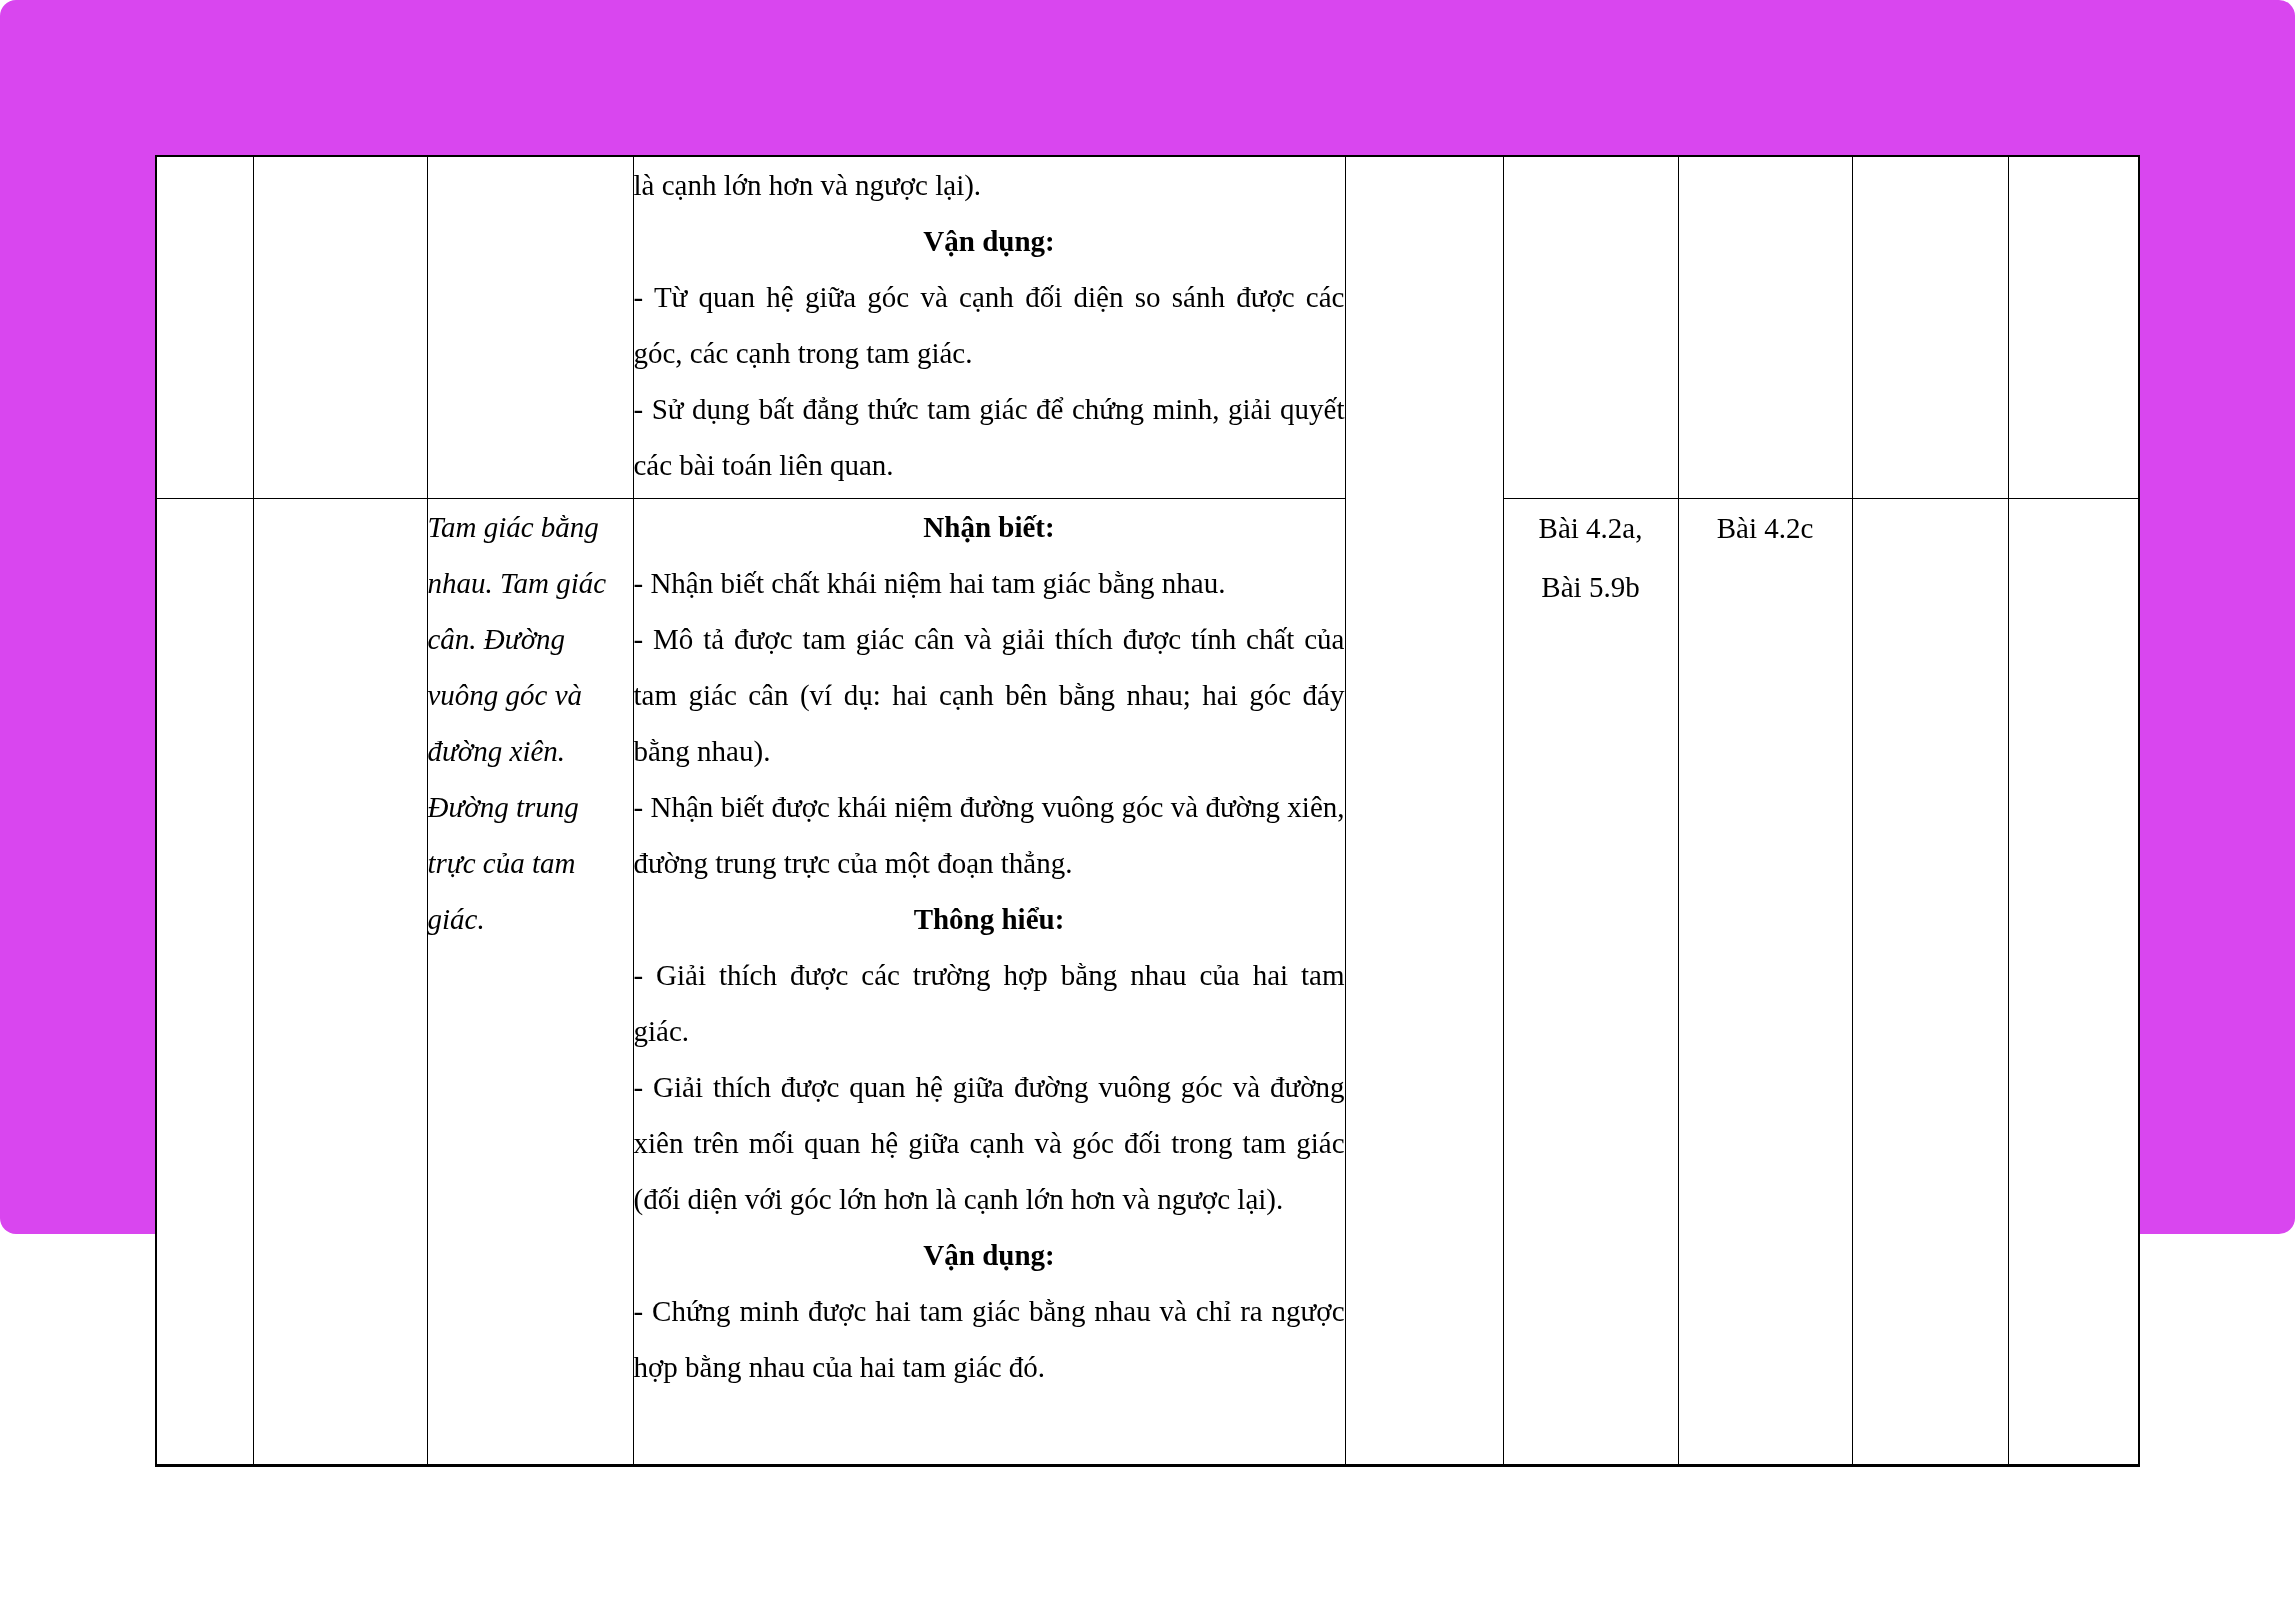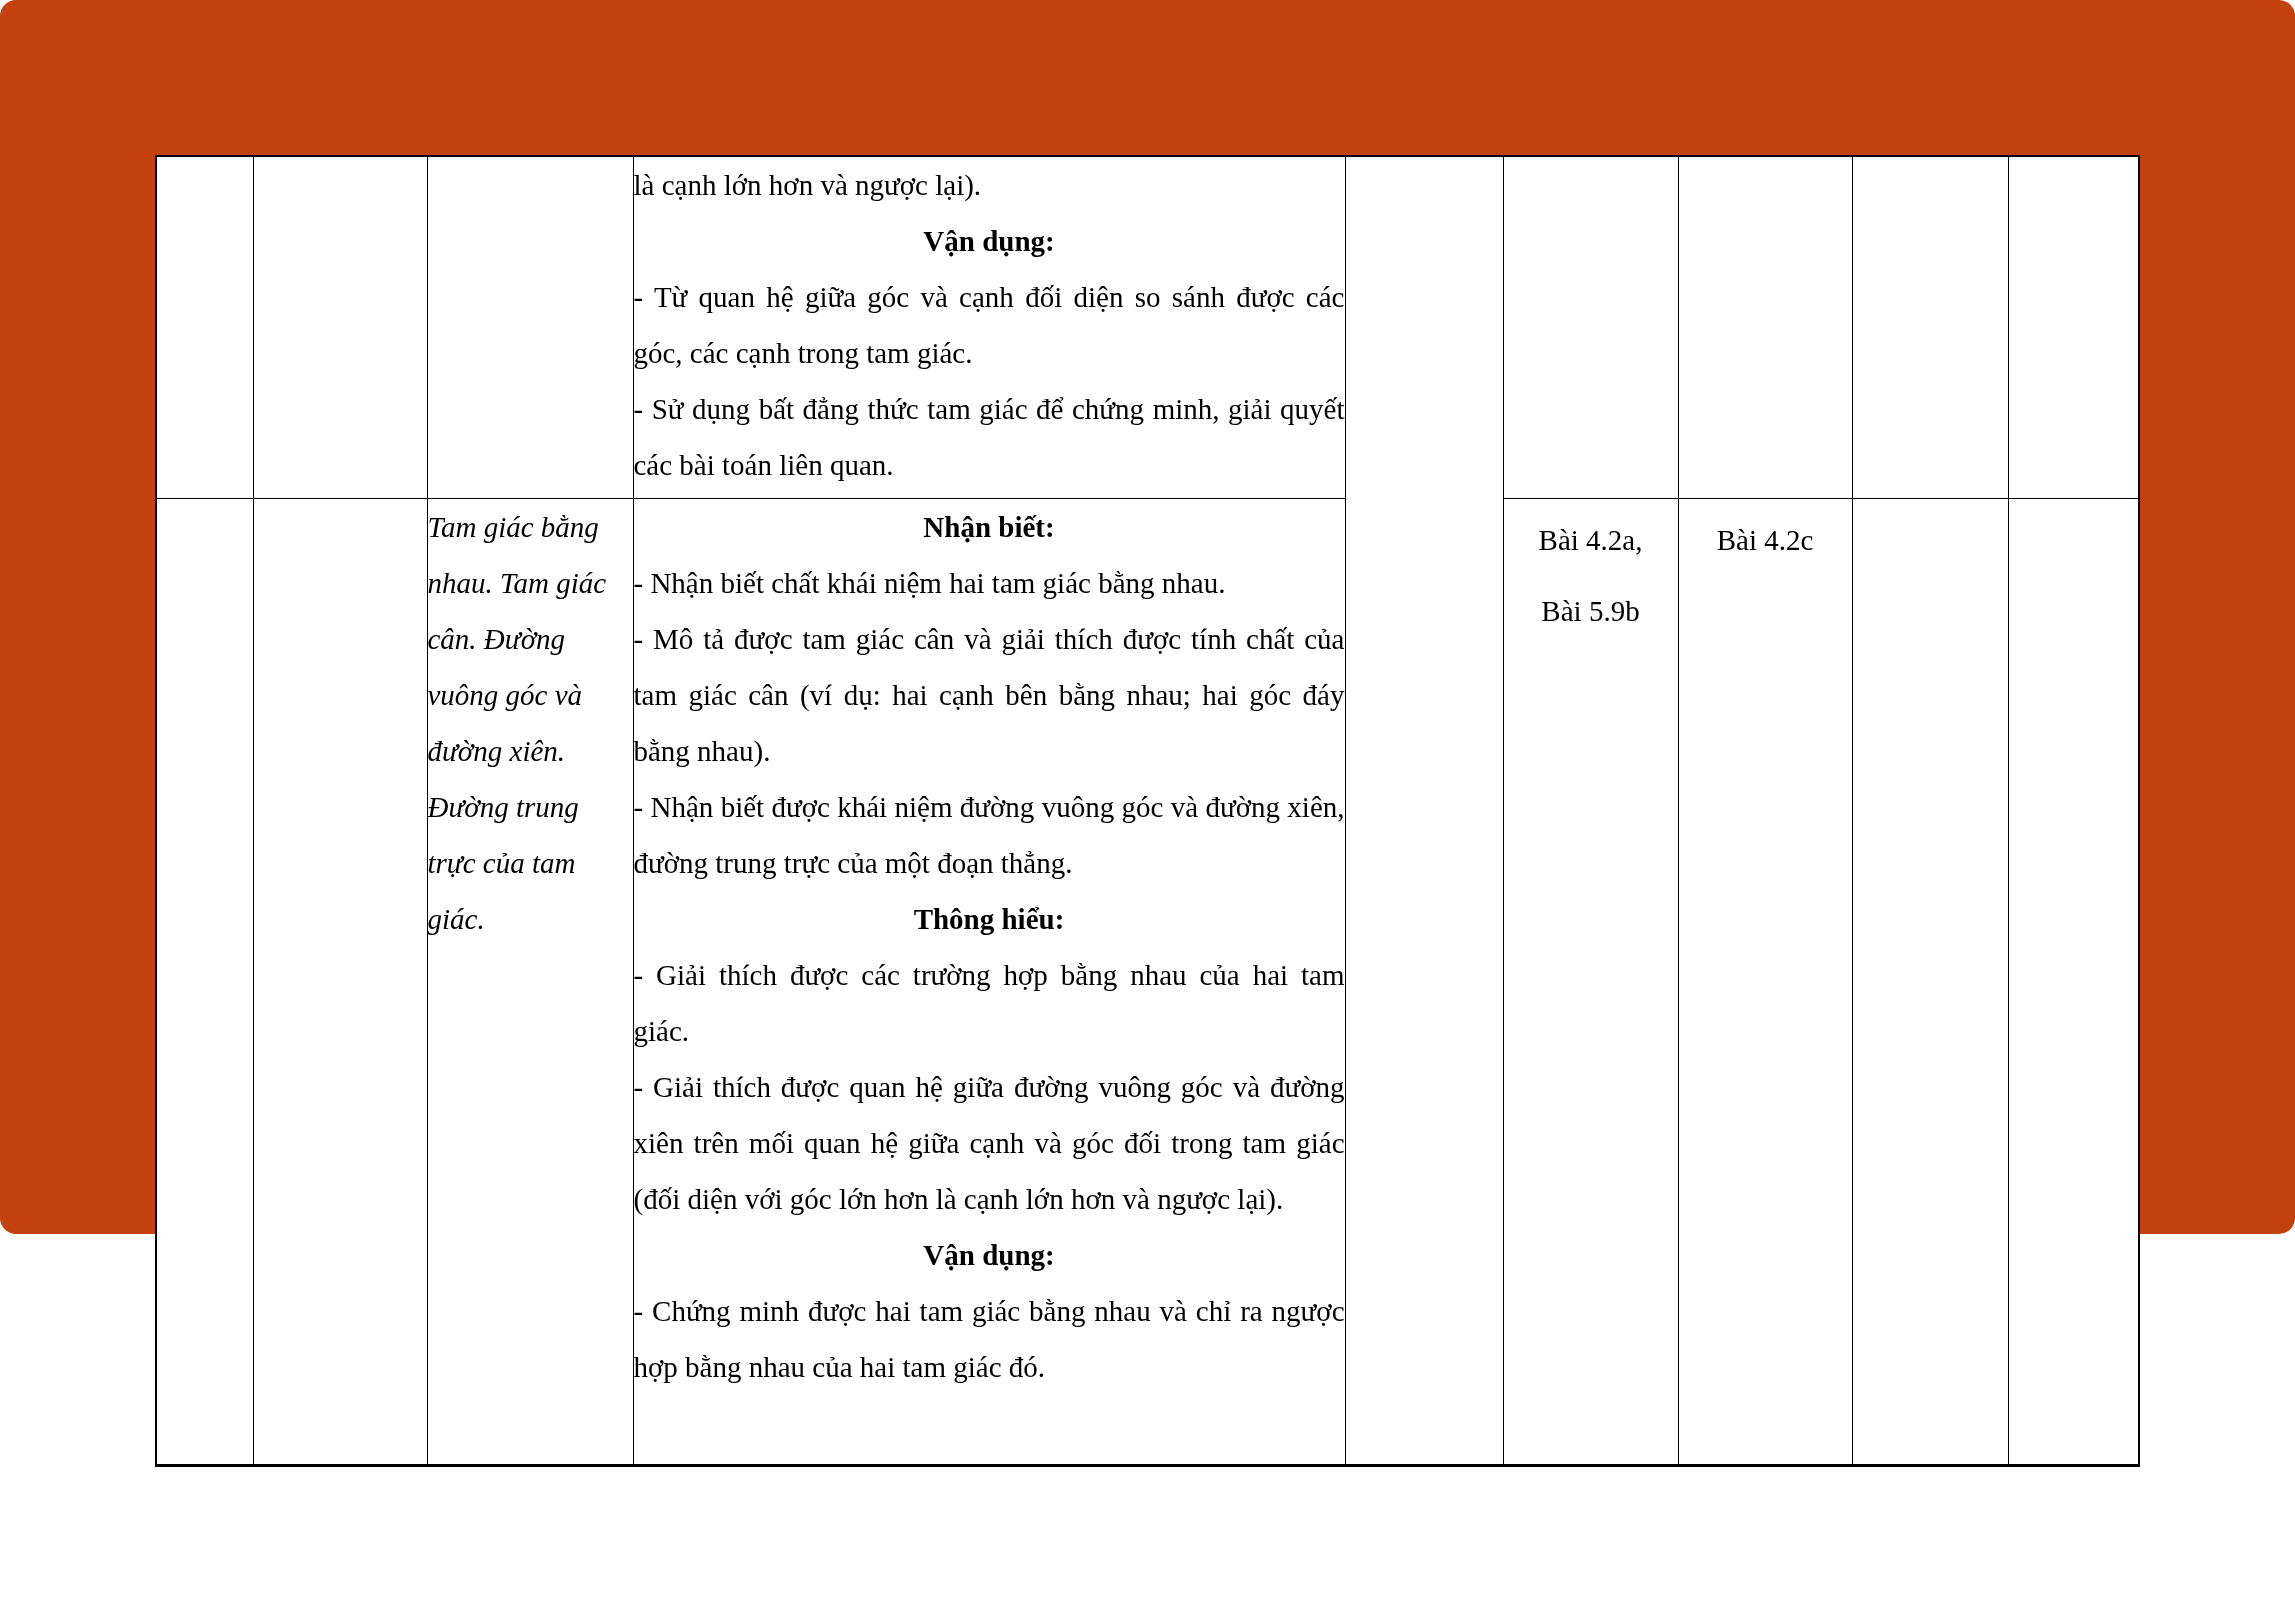--- a/index.html
+++ b/index.html
@@ -11,21 +11,21 @@
     width: 2295px;
     height: 1623px;
     overflow: hidden;
     font-family: "Liberation Serif", serif;
     color: #000000;
   }
   .page {
     position: relative;
     width: 2295px;
     height: 1234px;
-    background: #c2410c;
+    background: #d946ef;
     border-radius: 16px;
   }
   table.spec {
     position: absolute;
     left: 155px;
     top: 155px;
     width: 1983px;
     table-layout: fixed;
     border-collapse: collapse;
     border: 2.4px solid #000000;
@@ -61,21 +61,21 @@
   }
   td.unit p {
     margin: 0;
   }
   td.ex {
     text-align: center;
     padding-top: 0.8px;
     line-height: 59px;
   }
   td.ex p {
-    margin: 12px;
+    margin: 0;
   }
 </style>
 </head>
 <body>
 
 <div class="page">
   <table class="spec">
     <colgroup>
       <col style="width:97px">
       <col style="width:174px">

